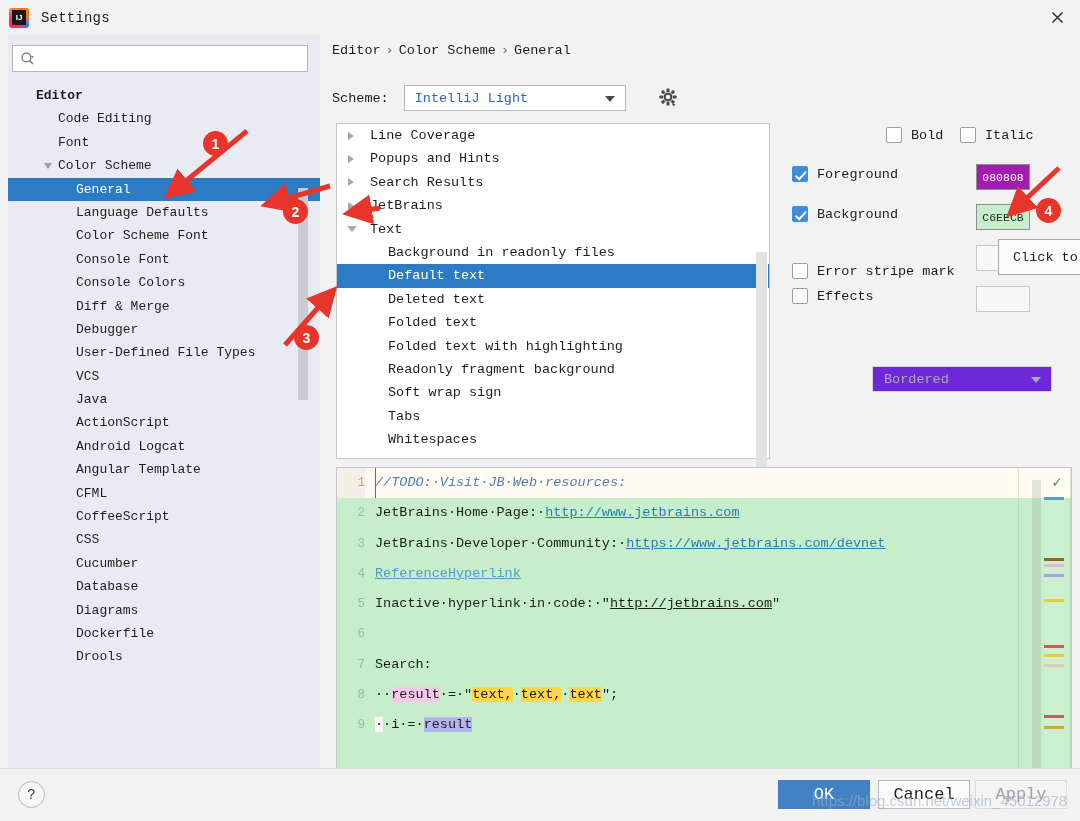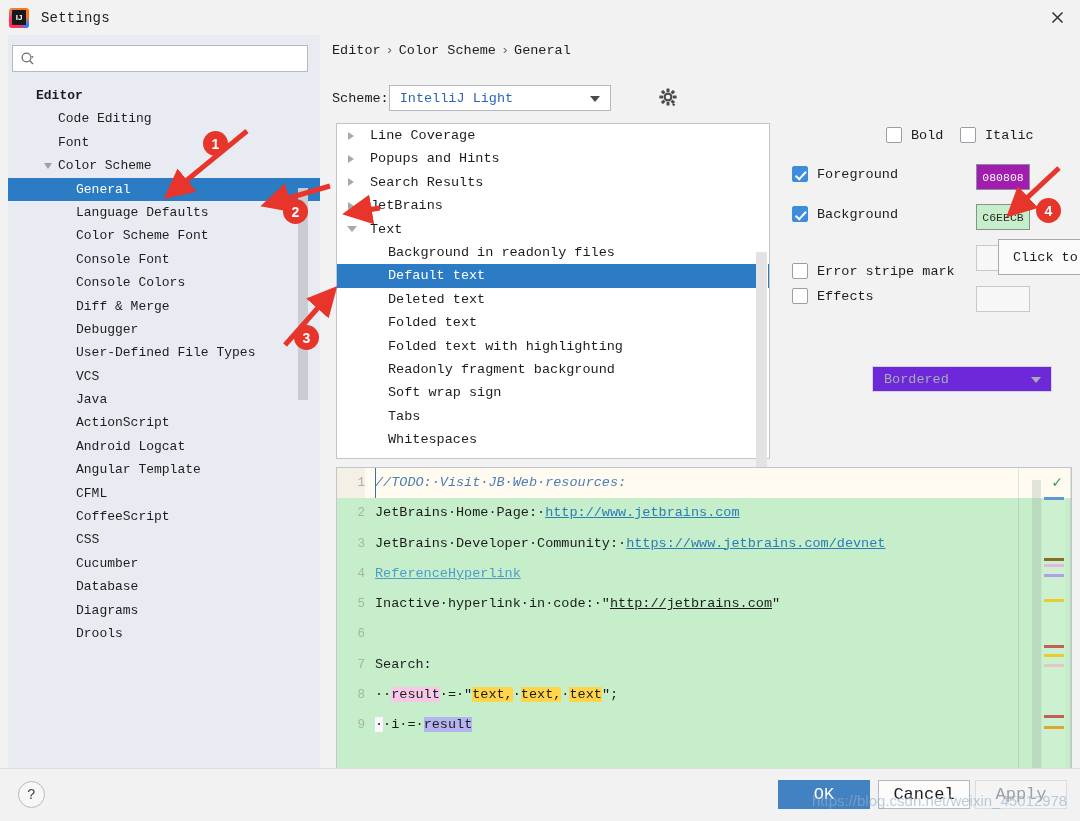--- a/index.html
+++ b/index.html
@@ -93,21 +93,21 @@
   
   .content { position: absolute; left: 332px; top: 35px; width: 740px; height: 733px; }
   .breadcrumb {
     position: absolute; left: 0; top: 8px; font-size: 13.5px; color: #1d1d1d;
     font-family: "Liberation Mono", monospace; white-space: nowrap;
   }
   .breadcrumb .sep { color: #6a6a6a; margin: 0 5px; }
   .scheme-row { position: absolute; left: 0; top: 50px; display: flex; align-items: center; }
   .scheme-label { font-size: 13.5px; font-family: "Liberation Mono", monospace; }
   .scheme-select {
-    width: 222px; height: 26px;
+    margin-left: 15px; width: 222px; height: 26px;
     background: #ffffff; border: 1px solid #b4b8bf; position: relative;
     display: flex; align-items: center;
   }
   .scheme-select .val {
     margin-left: 10px; color: #2d64b8; font-size: 13.5px;
     font-family: "Liberation Mono", monospace;
   }
   .scheme-select .caret {
     position: absolute; right: 10px; top: 10px;
     width: 0; height: 0; border-left: 5.5px solid transparent;
@@ -283,20 +283,21 @@
         <div class="tnode lvl2"><span>Java</span></div>
         <div class="tnode lvl2"><span>ActionScript</span></div>
         <div class="tnode lvl2"><span>Android Logcat</span></div>
         <div class="tnode lvl2"><span>Angular Template</span></div>
         <div class="tnode lvl2"><span>CFML</span></div>
         <div class="tnode lvl2"><span>CoffeeScript</span></div>
         <div class="tnode lvl2"><span>CSS</span></div>
         <div class="tnode lvl2"><span>Cucumber</span></div>
         <div class="tnode lvl2"><span>Database</span></div>
         <div class="tnode lvl2"><span>Diagrams</span></div>
+        <div class="tnode lvl2"><span>Dockerfile</span></div>
         <div class="tnode lvl2"><span>Drools</span></div>
       </div>
     <div class="side-scroll-track">
       <div class="side-scroll-thumb"></div>
     </div>
   </div>
 
   <div class="content">
 
     <div class="breadcrumb" id="breadcrumb"><span>Editor</span><span class="sep">›</span><span>Color Scheme</span><span class="sep">›</span><span>General</span></div>

